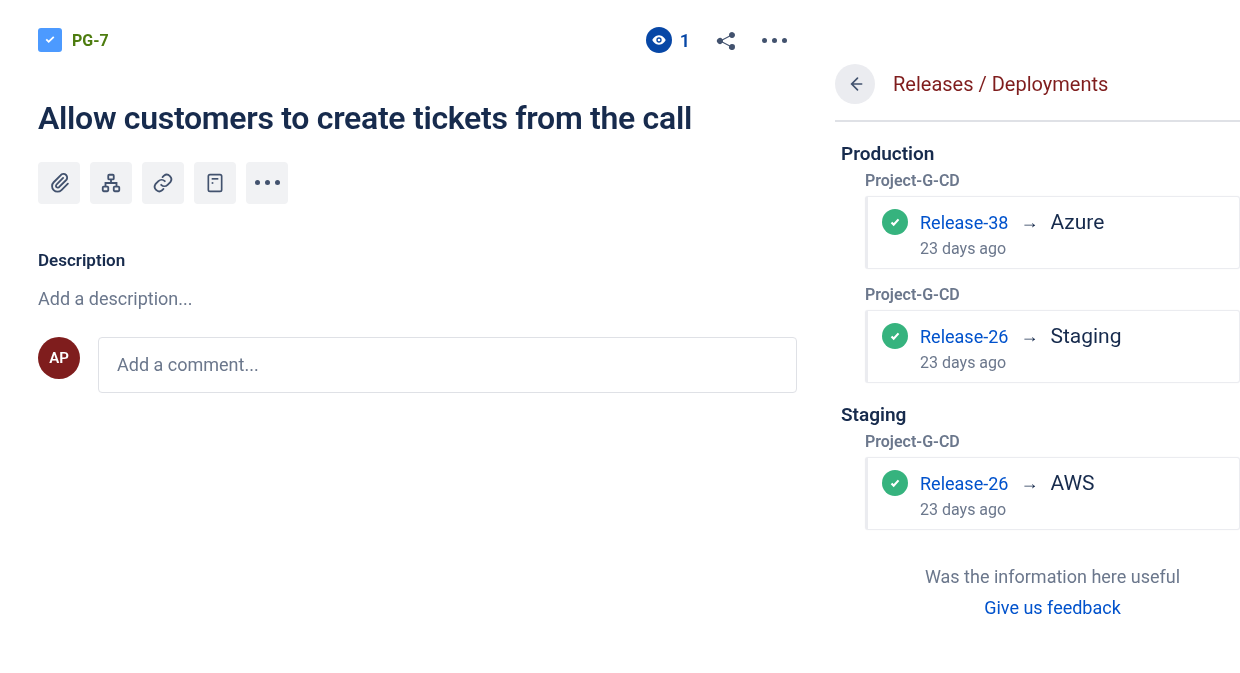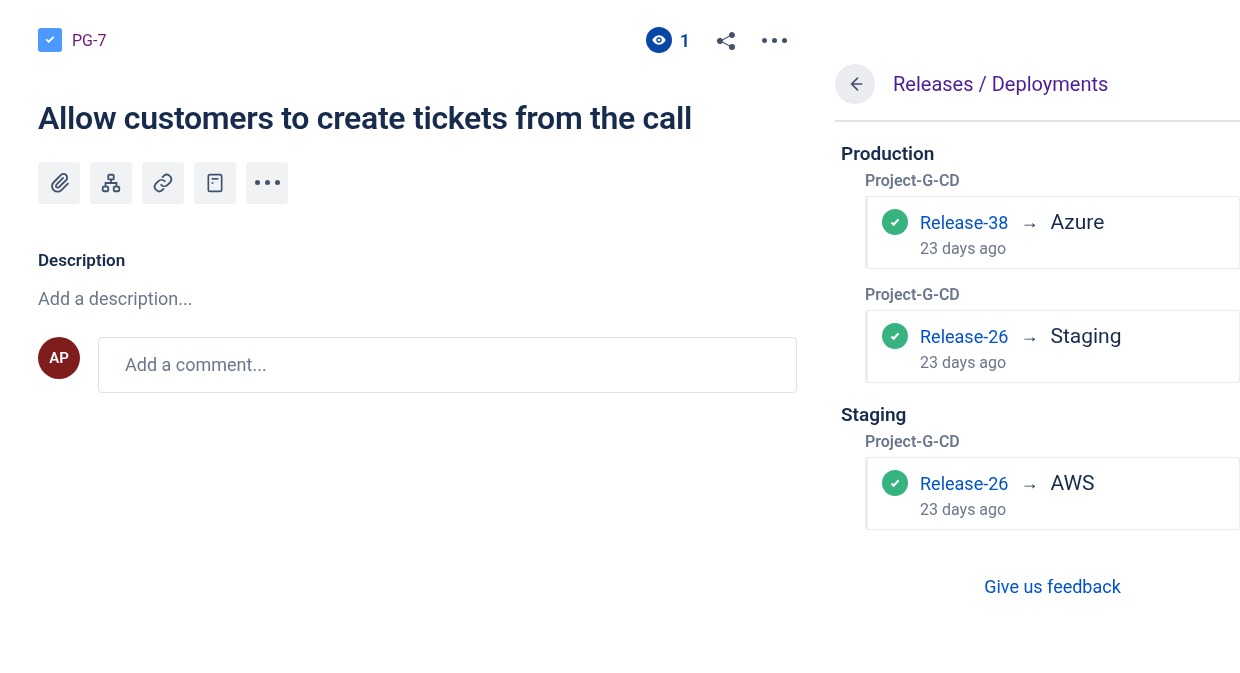--- a/index.html
+++ b/index.html
@@ -19,21 +19,21 @@
     
     .top-row { display: flex; align-items: center; justify-content: space-between; height: 40px; }
     .breadcrumb { display: flex; align-items: center; gap: 10px; }
     .issue-type-icon {
       width: 24px; height: 24px;
       background: #4C9AFF;
       border-radius: 3px;
       display: flex; align-items: center; justify-content: center;
     }
     .issue-type-icon svg { fill: #fff; }
-    .issue-key { color: #701a75; font-size: 16px; font-weight: 400; }
+    .issue-key { color: #4d7c0f; font-size: 16px; font-weight: 700; }
     .top-actions { display: flex; align-items: center; gap: 24px; padding-right: 10px; }
     .watcher { display: flex; align-items: center; gap: 8px; cursor: pointer; }
     .eye-circle {
       width: 26px; height: 26px; border-radius: 50%;
       background: #0747A6; display: flex; align-items: center; justify-content: center;
     }
     .eye-circle svg { fill: #fff; }
     .watch-count { color: #0747A6; font-size: 18px; font-weight: 600; }
     .icon-btn { cursor: pointer; display: flex; align-items: center; }
     .icon-btn svg { fill: #42526E; }
@@ -77,40 +77,40 @@
     .comment-row { display: flex; gap: 18px; margin-top: 28px; align-items: flex-start; }
     .avatar {
       width: 42px; height: 42px; border-radius: 50%;
       background: #7f1d1d; color: #fff;
       display: flex; align-items: center; justify-content: center;
       font-size: 15px; font-weight: 600;
     }
     .comment-input {
       flex: 1; height: 56px;
       border: 1px solid #DFE1E6; border-radius: 4px;
-      padding: 0 26px;
+      padding: 0 18px;
       font-size: 18px; color: #6B778C;
       display: flex; align-items: center;
       cursor: text;
     }
 
     
     .release-header {
       display: flex; align-items: center; gap: 18px;
       padding: 10px 16px 16px 0;
       border-bottom: 2px solid #dfe1e6;
       margin-top: 54px;
     }
     .back-circle {
       width: 40px; height: 40px; border-radius: 50%;
       background: #ebecf0; display: flex; align-items: center; justify-content: center;
       cursor: pointer;
     }
     .back-circle svg { fill: none; stroke: #42526E; stroke-width: 2; }
-    .release-title { font-size: 20px; color: #4c1d95; }
+    .release-title { font-size: 20px; color: #7f1d1d; }
 
     .env-block { margin-top: 20px; }
     .env-title { font-size: 19px; font-weight: 600; color: #172B4D; padding-left: 6px; }
     .project-label { font-size: 16px; color: #6B778C; font-weight: 600; padding-left: 30px; margin-top: 6px; }
 
     .release-card {
       margin-left: 30px;
       border: 1px solid #ebecf0;
       border-left: 3px solid #ebecf0;
       border-radius: 3px;
@@ -275,16 +275,17 @@
             </span>
           <span class="release-name">Release-26</span>
           <span class="arrow">→</span>
           <span class="target">AWS</span>
         </div>
         <div class="ago">23 days ago</div>
       </div>
     </div>
 
     <div class="feedback-block">
+      <div class="feedback-q">Was the information here useful</div>
       <div class="feedback-link">Give us feedback</div>
     </div>
   </div>
 </div>
 
 </body></html>

